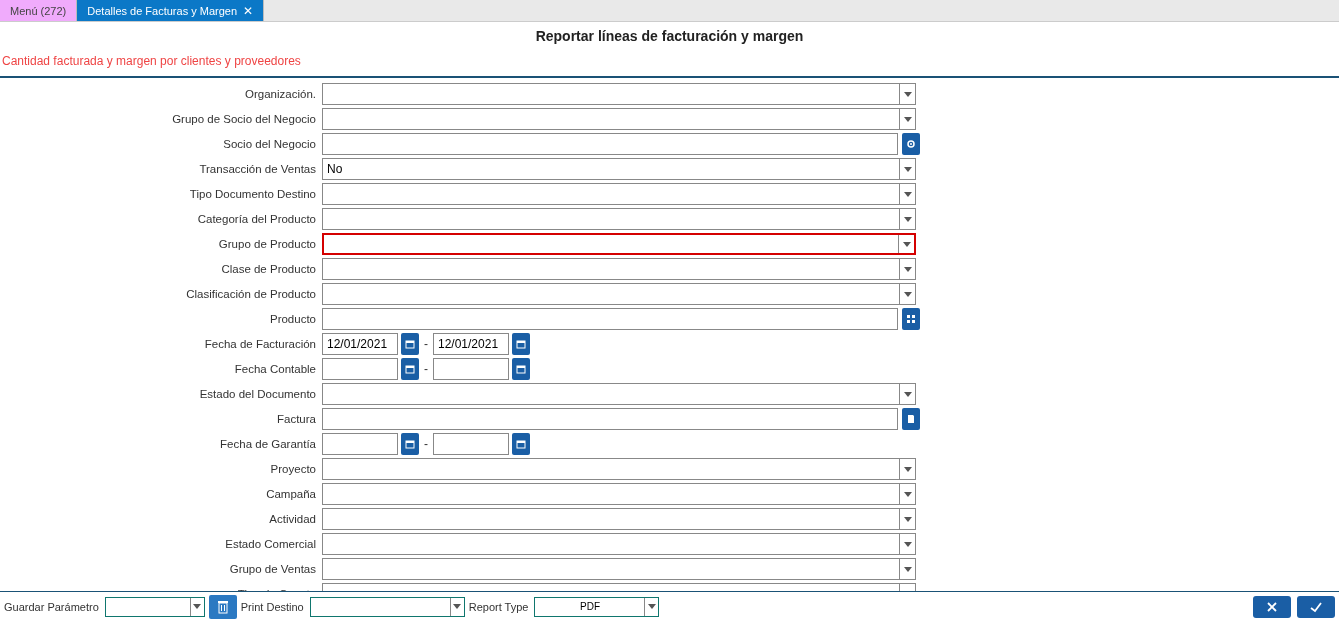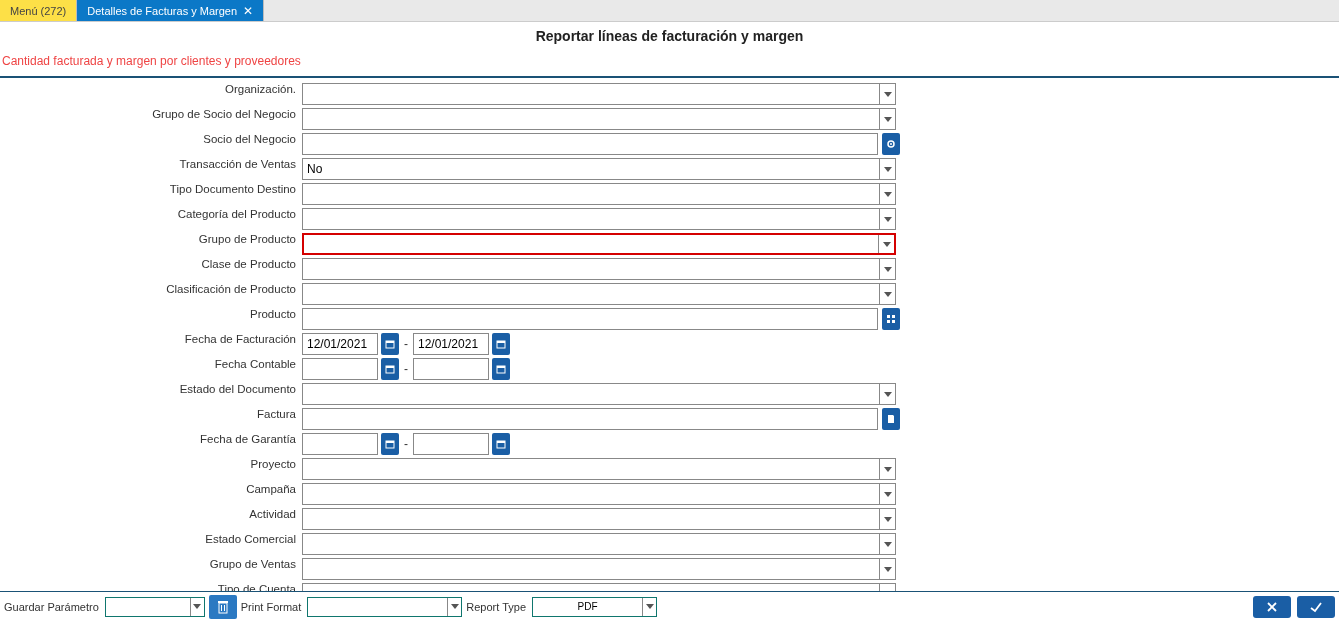--- a/index.html
+++ b/index.html
@@ -1,30 +1,30 @@
 <!DOCTYPE html>
 <html><head>
 <meta charset="utf-8">
 <style>
 * { box-sizing: border-box; margin: 0; padding: 0; }
 body { font-family: Arial, Helvetica, sans-serif; font-size: 12px; color: #333; background: #fff; }
 
 .tabs-bar { background: #e9e9e9; border-bottom: 1px solid #ccc; display: flex; height: 22px; }
 .tab { padding: 3px 10px; font-size: 11px; border-right: 1px solid #bbb; display: flex; align-items: center; gap: 6px; cursor: pointer; }
-.tab.inactive { background: #fde047; color: #444; }
+.tab.inactive { background: #f0abfc; color: #444; }
 .tab.active { background: #0b78c7; color: #fff; }
 .tab-close { font-size: 12px; cursor: pointer; color: #fff; }
 
 .header { padding: 6px 2px 8px 2px; border-bottom: 2px solid #1a5276; }
 .page-title { font-weight: bold; font-size: 14px; color: #222; margin-bottom: 10px; text-align: center; }
 .page-subtitle { font-size: 12px; color: #ef4444; }
 
 .content-wrap { position: absolute; top: 80px; bottom: 30px; left: 0; right: 0; overflow-y: scroll; }
 .form-area { width: 100%; }
-.form-row { display: flex; align-items: flex-start; margin: 3px 0; }
+.form-row { display: flex; align-items: center; margin: 3px 0; padding-left: 20px; }
 .label-col { width: 302px; text-align: right; padding-right: 6px; color: #333; font-size: 11.5px; }
 .field-col { width: 598px; display: flex; align-items: center; gap: 4px; }
 .combo { position: relative; width: 594px; }
 .combo-input { width: 100%; height: 22px; border: 1px solid #888; padding: 2px 20px 2px 4px; font-size: 12px; }
 .combo-arrow { position: absolute; right: 1px; top: 1px; width: 16px; height: 20px; background: #fff; border-left: 1px solid #888; display: flex; align-items: center; justify-content: center; }
 .arrow-down { width: 0; height: 0; border-left: 4px solid transparent; border-right: 4px solid transparent; border-top: 5px solid #555; }
 
 .combo.error .combo-input { border: 2px solid #d40000; }
 .combo.error .combo-arrow { top: 2px; right: 2px; height: 18px; }
 
@@ -368,21 +368,21 @@
       </div>
   </div>
   <button class="trash-btn">
     <svg width="12" height="14" viewBox="0 0 12 14">
         <rect x="2" y="3" width="8" height="10" fill="none" stroke="#fff"></rect>
         <rect x="1" y="1" width="10" height="2" fill="#fff"></rect>
         <line x1="4.5" y1="5" x2="4.5" y2="11" stroke="#fff"></line>
         <line x1="7.5" y1="5" x2="7.5" y2="11" stroke="#fff"></line>
       </svg>
   </button>
-  <span class="footer-label">Print Format</span>
+  <span class="footer-label">Print Destino</span>
   <div class="footer-combo">
     <input style="width: 155px;" value="">
     <div class="footer-arrow">
         <div class="arrow-down"></div>
       </div>
   </div>
   <span class="footer-label">Report Type</span>
   <div class="footer-combo">
     <input style="width: 125px;" value="PDF">
     <div class="footer-arrow">

